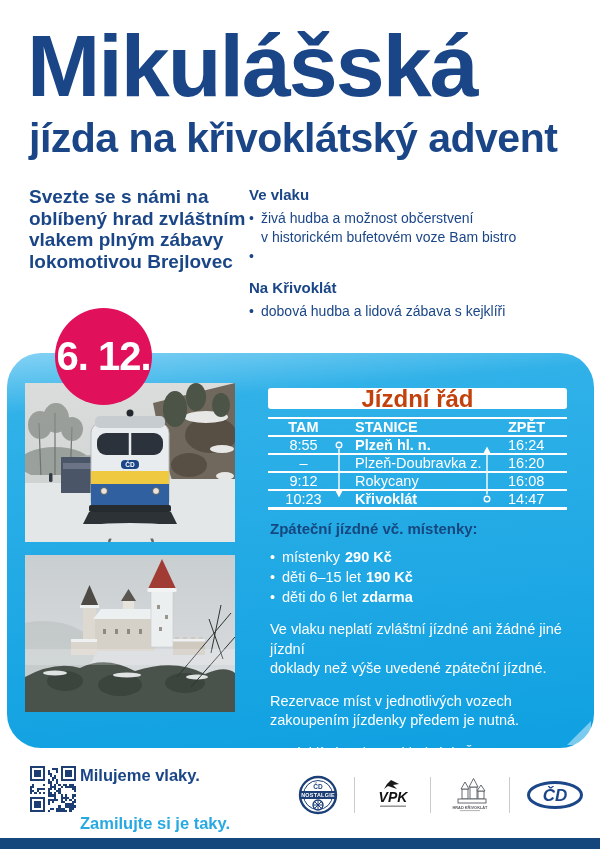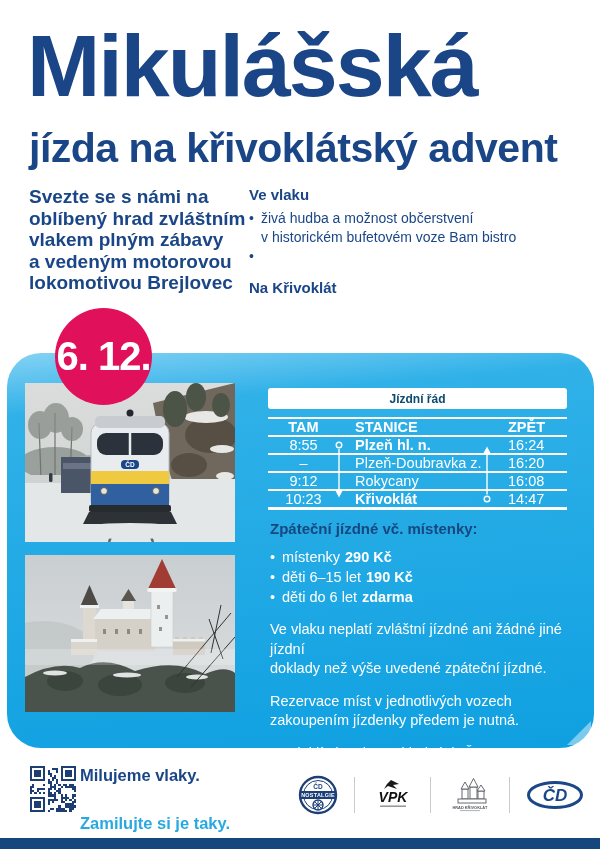--- a/index.html
+++ b/index.html
@@ -2,21 +2,21 @@
 <html><head>
 <meta charset="utf-8">
 <style>
   html,body{margin:0;padding:0;background:#fff;}
   .poster{position:relative;width:600px;height:849px;background:#ffffff;overflow:hidden;
           font-family:"Liberation Sans",sans-serif;}
 
   
   .title{position:absolute;left:27px;top:22px;margin:0;font-size:88px;line-height:1;
          font-weight:bold;color:#1a4687;letter-spacing:-2px;}
-  .subtitle{position:absolute;left:29px;top:128px;margin:0;font-size:41px;line-height:1;
+  .subtitle{position:absolute;left:29px;top:118px;margin:0;font-size:41px;line-height:1;
             font-weight:bold;color:#1a4687;letter-spacing:-0.5px;}
 
   
   .intro{position:absolute;left:29px;top:186px;color:#1a4687;font-weight:bold;
          font-size:19px;line-height:21.5px;}
 
   
   .colright{position:absolute;left:249px;top:186px;width:322px;color:#1a4687;}
   .sec-h{font-size:15px;font-weight:bold;line-height:18px;margin-bottom:5px;}
   .sec + .sec{margin-top:13px;}
@@ -36,21 +36,21 @@
   .fold{position:absolute;right:3px;bottom:3px;width:0;height:0;
         border-left:24px solid transparent;border-bottom:24px solid rgba(255,255,255,0.45);}
   .photo{position:absolute;left:18px;display:block;}
   .photo.p1{top:30px;}
   .photo.p2{top:202px;}
 
   
   .tt{position:absolute;left:261px;top:35px;width:299px;}
   .tt-titlebox{height:21px;background:#ffffff;border-radius:3px;display:flex;
                align-items:center;justify-content:center;}
-  .tt-titlebox span{color:#0c4a6e;font-size:12px;font-weight:bold;}
+  .tt-titlebox span{color:#c2410c;font-size:24px;font-weight:bold;}
   .tt-rows{margin-top:8px;border-top:2px solid #fff;}
   .tt-row{display:grid;grid-template-columns:71px 169px 59px;height:16px;
           border-bottom:2px solid #fff;align-items:center;color:#fff;font-size:14.5px;}
   .tt-row:last-child{border-bottom-width:3px;}
   .tt-row .c1{text-align:center;}
   .tt-row .c2{padding-left:16px;}
   .tt-head span{font-weight:bold;}
   .tt .b{font-weight:bold;}
   .tt-arrows{position:absolute;left:0;top:0;pointer-events:none;}
 
@@ -81,21 +81,20 @@
 
 <div class="poster">
 
   <h1 class="title">Mikulášská</h1>
   <h2 class="subtitle">jízda na křivoklátský advent</h2>
 
   <div class="intro">
     <div>Svezte se s námi na</div>
     <div>oblíbený hrad zvláštním</div>
     <div>vlakem plným zábavy</div>
-    <div>a vedeným motorovou</div>
     <div>lokomotivou Brejlovec</div>
   </div>
 
   <div class="colright">
     <div class="sec">
       <div class="sec-h">Ve vlaku</div>
       <ul class="blist">
         <li>
             <span class="dot"></span>
           <span>
@@ -104,20 +103,24 @@
           </span>
         </li>
         <li>
             <span class="dot"></span>
         </li>
       </ul>
     </div>
     <div class="sec">
       <div class="sec-h">Na Křivoklát</div>
       <ul class="blist">
+        <li>
+            <span class="dot"></span>
+          <span>dobová hudba a lidová zábava s kejklíři</span>
+        </li>
       </ul>
     </div>
   </div>
 
   <div class="badge">
     <span>6. 12.</span>
   </div>
 
   <div class="bluebox">
 

